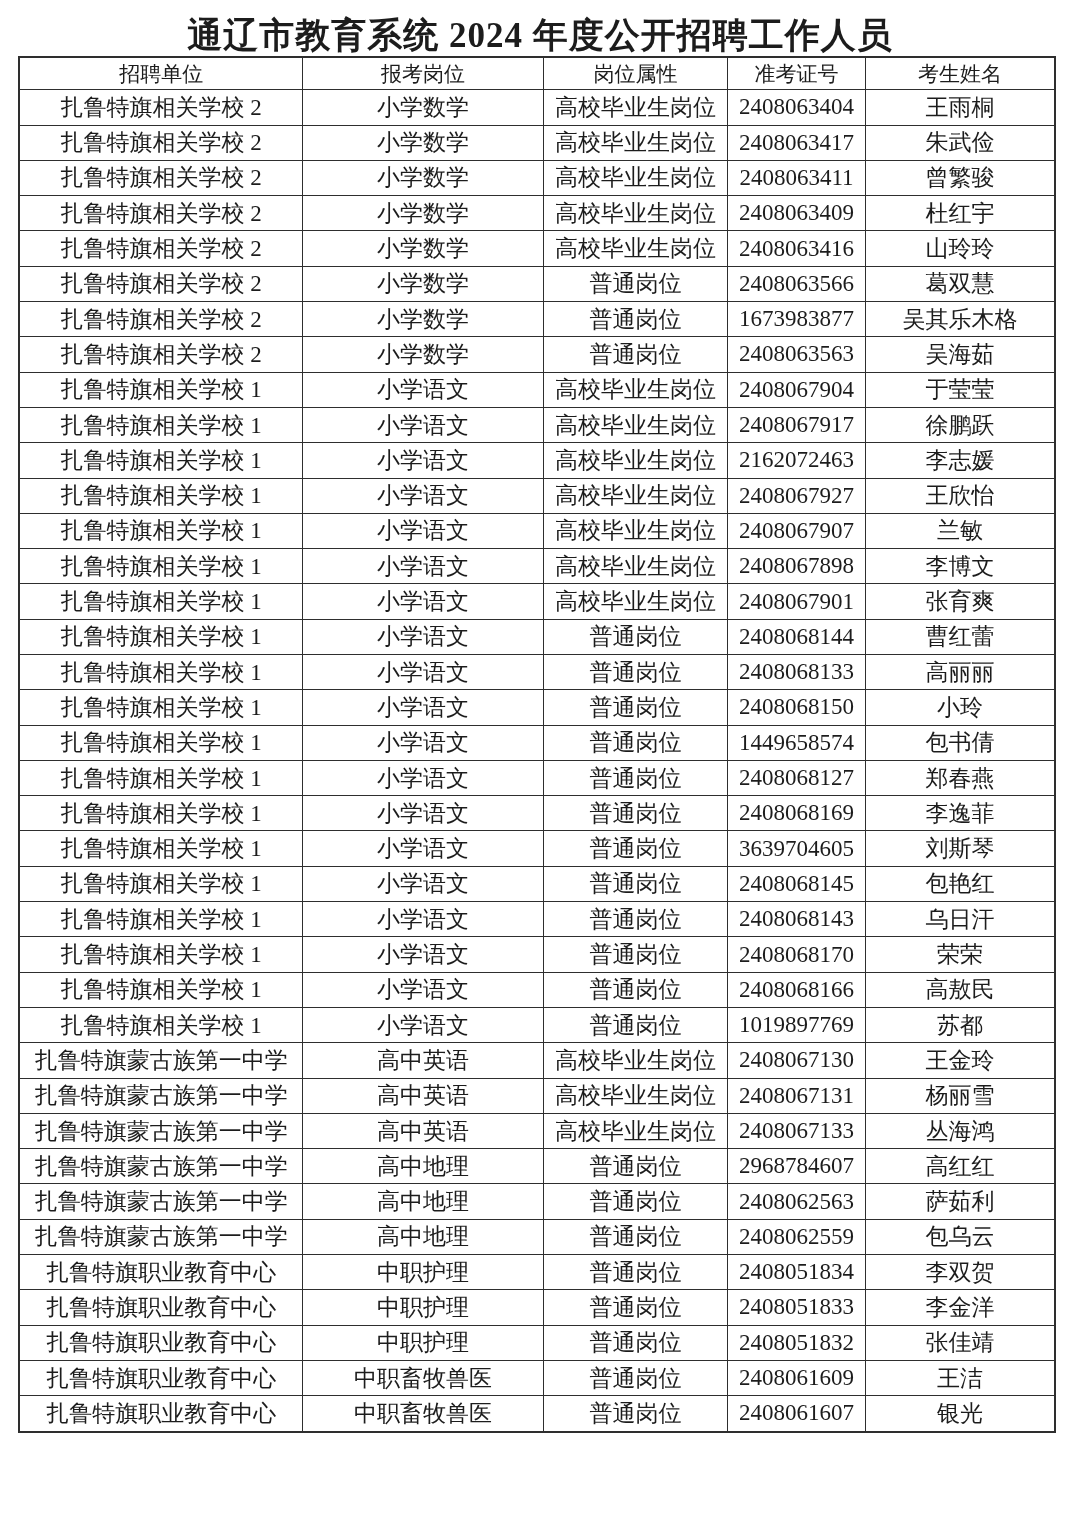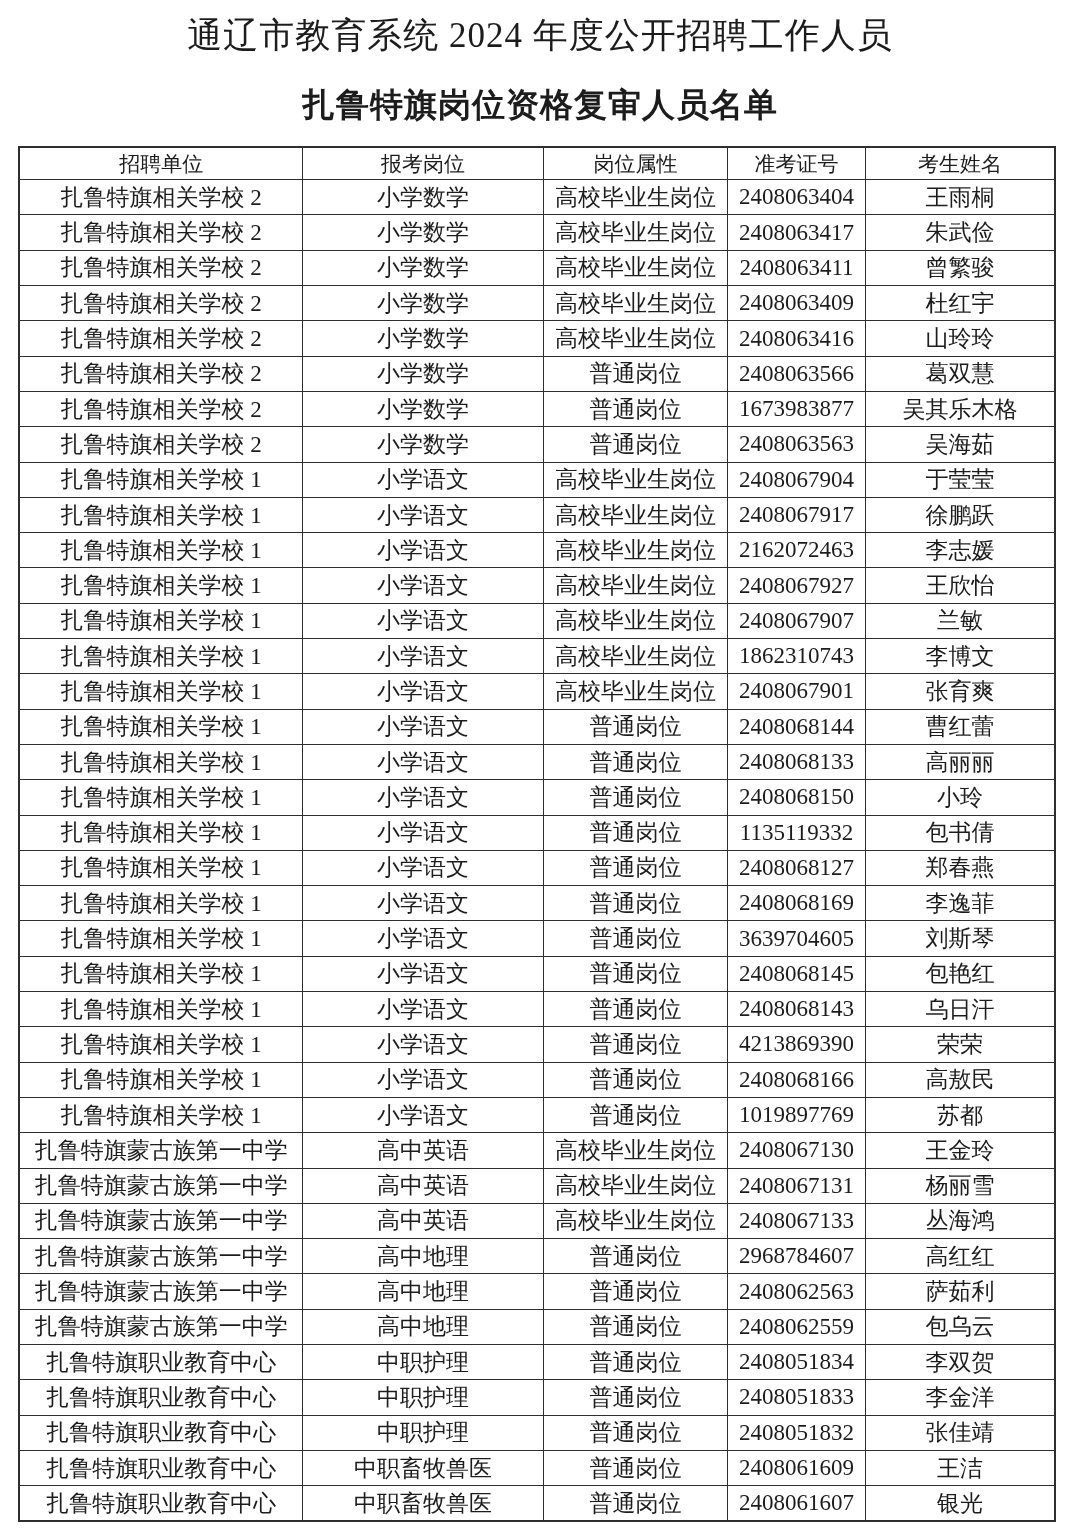--- a/index.html
+++ b/index.html
@@ -14,21 +14,21 @@
     color: #1c1c1c;
     -webkit-font-smoothing: antialiased;
   }
   .doc {
     width: 1080px;
   }
   .doc-title {
     margin: 16px 0 0 0;
     text-align: center;
     font-size: 35px;
-    font-weight: 400;
+    font-weight: 700;
     letter-spacing: 1px;
     line-height: 1.15;
   }
   .doc-subtitle {
     margin: 31px 0 21px 0;
     text-align: center;
     font-size: 33px;
     font-weight: 700;
     letter-spacing: 1px;
     line-height: 1.15;
@@ -66,21 +66,20 @@
   col.c-number { width: 13.3%; }
   col.c-name   { width: 18.3%; }
 </style>
 </head>
 <body>
 
 <div class="doc">
 
   <h1 class="doc-title">通辽市教育系统 2024 年度公开招聘工作人员</h1>
 
-  <h2 class="doc-subtitle">扎鲁特旗岗位资格复审人员名单</h2>
 
   <table class="roster">
     <colgroup>
       <col class="c-unit">
       <col class="c-post">
       <col class="c-type">
       <col class="c-number">
       <col class="c-name">
     </colgroup>
     <thead>
@@ -181,21 +180,21 @@
           <td>扎鲁特旗相关学校 1</td>
           <td>小学语文</td>
           <td>高校毕业生岗位</td>
           <td>2408067907</td>
           <td>兰敏</td>
         </tr>
         <tr>
           <td>扎鲁特旗相关学校 1</td>
           <td>小学语文</td>
           <td>高校毕业生岗位</td>
-          <td>1862310743</td>
+          <td>2408067898</td>
           <td>李博文</td>
         </tr>
         <tr>
           <td>扎鲁特旗相关学校 1</td>
           <td>小学语文</td>
           <td>高校毕业生岗位</td>
           <td>2408067901</td>
           <td>张育爽</td>
         </tr>
         <tr>
@@ -216,21 +215,21 @@
           <td>扎鲁特旗相关学校 1</td>
           <td>小学语文</td>
           <td>普通岗位</td>
           <td>2408068150</td>
           <td>小玲</td>
         </tr>
         <tr>
           <td>扎鲁特旗相关学校 1</td>
           <td>小学语文</td>
           <td>普通岗位</td>
-          <td>1135119332</td>
+          <td>1449658574</td>
           <td>包书倩</td>
         </tr>
         <tr>
           <td>扎鲁特旗相关学校 1</td>
           <td>小学语文</td>
           <td>普通岗位</td>
           <td>2408068127</td>
           <td>郑春燕</td>
         </tr>
         <tr>
@@ -258,21 +257,21 @@
           <td>扎鲁特旗相关学校 1</td>
           <td>小学语文</td>
           <td>普通岗位</td>
           <td>2408068143</td>
           <td>乌日汗</td>
         </tr>
         <tr>
           <td>扎鲁特旗相关学校 1</td>
           <td>小学语文</td>
           <td>普通岗位</td>
-          <td>4213869390</td>
+          <td>2408068170</td>
           <td>荣荣</td>
         </tr>
         <tr>
           <td>扎鲁特旗相关学校 1</td>
           <td>小学语文</td>
           <td>普通岗位</td>
           <td>2408068166</td>
           <td>高敖民</td>
         </tr>
         <tr>

